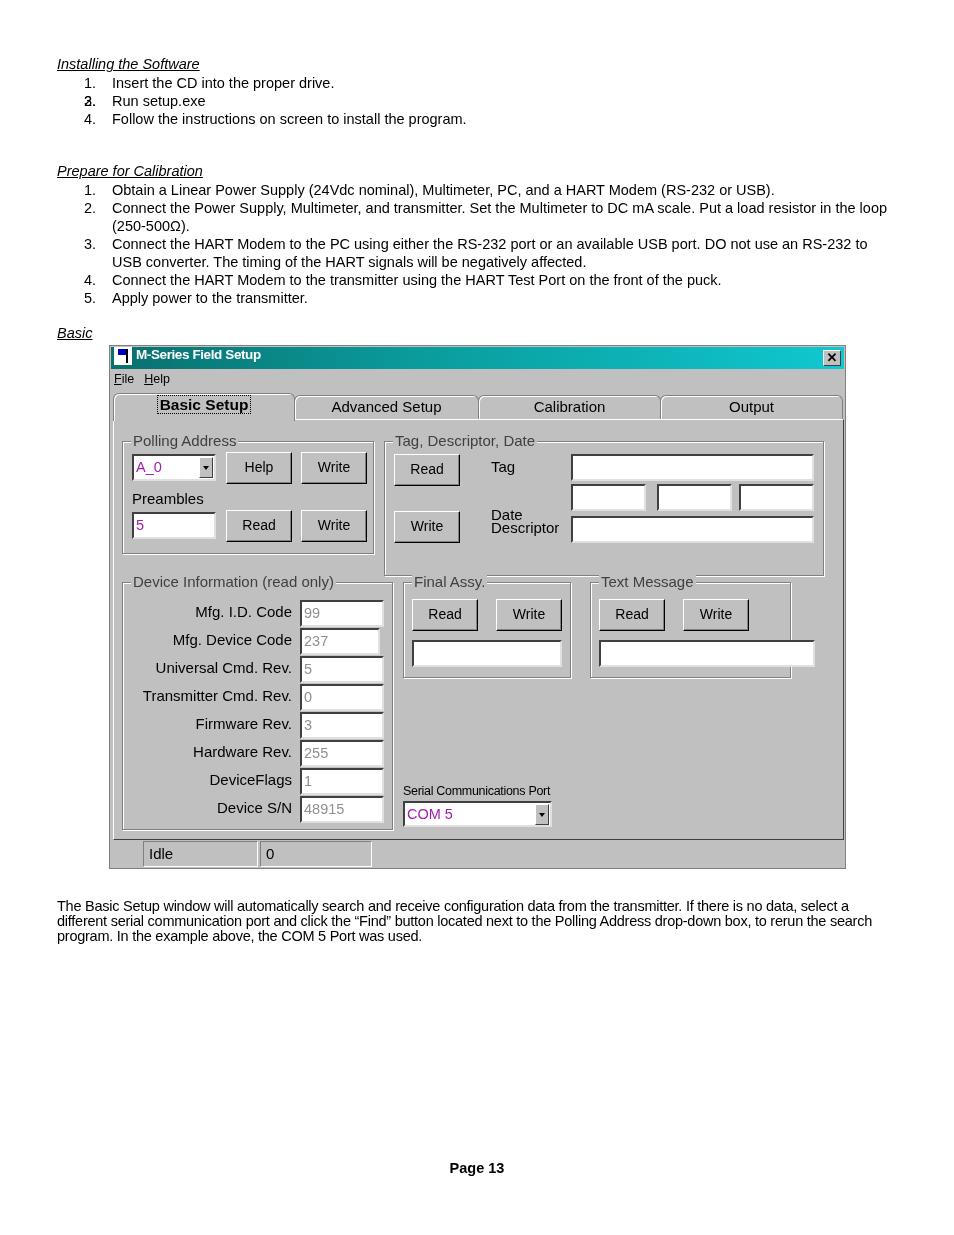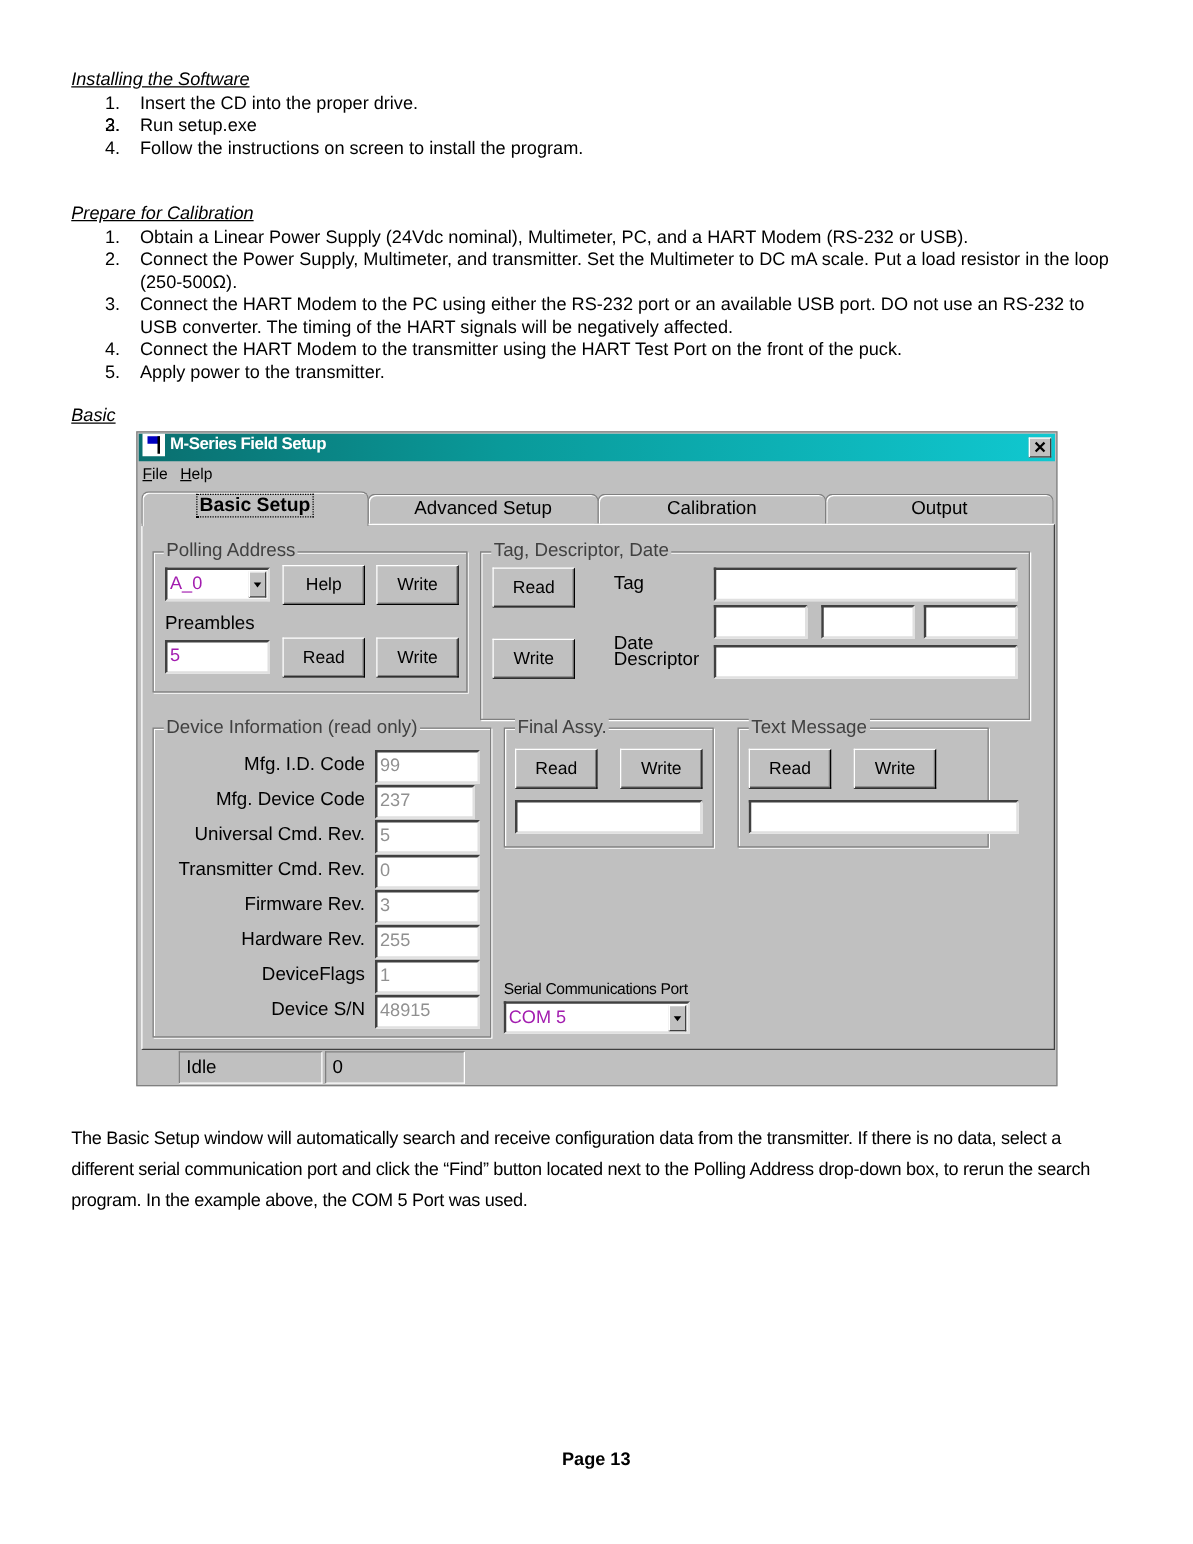--- a/index.html
+++ b/index.html
@@ -2,21 +2,21 @@
 <html><head>
 <meta charset="utf-8">
 <style>
   * { box-sizing: border-box; }
   body { margin: 0; background: #ffffff; }
   .page { position: relative; width: 954px; height: 1235px; background: #fff; font-family: "Liberation Sans", sans-serif; color: #000; font-size: 14.5px; }
   .sec-title { position: absolute; left: 57px; font-style: italic; text-decoration: underline; font-size: 14.5px; }
   .list { position: absolute; left: 57px; width: 840px; margin: 0; padding: 0; list-style: none; }
   .list li { position: relative; padding-left: 55px; line-height: 18px; }
   .list li .num { position: absolute; left: 27px; }
-  .para { position: absolute; left: 57px; width: 845px; line-height: 25px; font-size: 14.5px; font-family: "Liberation Sans", sans-serif; letter-spacing: -0.25px; }
+  .para { position: absolute; left: 57px; width: 845px; line-height: 15px; font-size: 14.5px; font-family: "Liberation Sans", sans-serif; letter-spacing: -0.25px; }
   .footer { position: absolute; top: 1160px; left: 0; width: 954px; text-align: center; font-weight: bold; font-size: 14.5px; }
 
   
   .win { position: absolute; left: 109px; top: 345px; width: 737px; height: 524px; background: #c0c0c0; border: 1px solid #808080; font-family: "Liberation Sans", sans-serif; }
   .titlebar { position: absolute; left: 1px; top: 1px; right: 1px; height: 22px; background: linear-gradient(to right, #0a6f6f 0%, #0a9a9a 40%, #10c8d0 100%); display: flex; align-items: flex-start; }
   .app-icon { width: 18px; height: 18px; margin-left: 3px; background: #fff; position: relative; }
   .app-icon::before { content: ""; position: absolute; left: 4px; top: 2px; width: 10px; height: 6px; background: #0000c0; }
   .app-icon::after { content: ""; position: absolute; left: 12px; top: 2px; width: 2px; height: 14px; background: #000; }
   .title-text { color: #fff; font-weight: bold; font-size: 13.5px; margin-left: 4px; letter-spacing: -0.4px; }
   .close-btn { position: absolute; right: 3px; top: 3px; width: 18px; height: 16px; background: #c0c0c0; border: 1px solid; border-color: #fff #404040 #404040 #fff; font-size: 13px; font-weight: bold; line-height: 13px; text-align: center; color: #000; }

